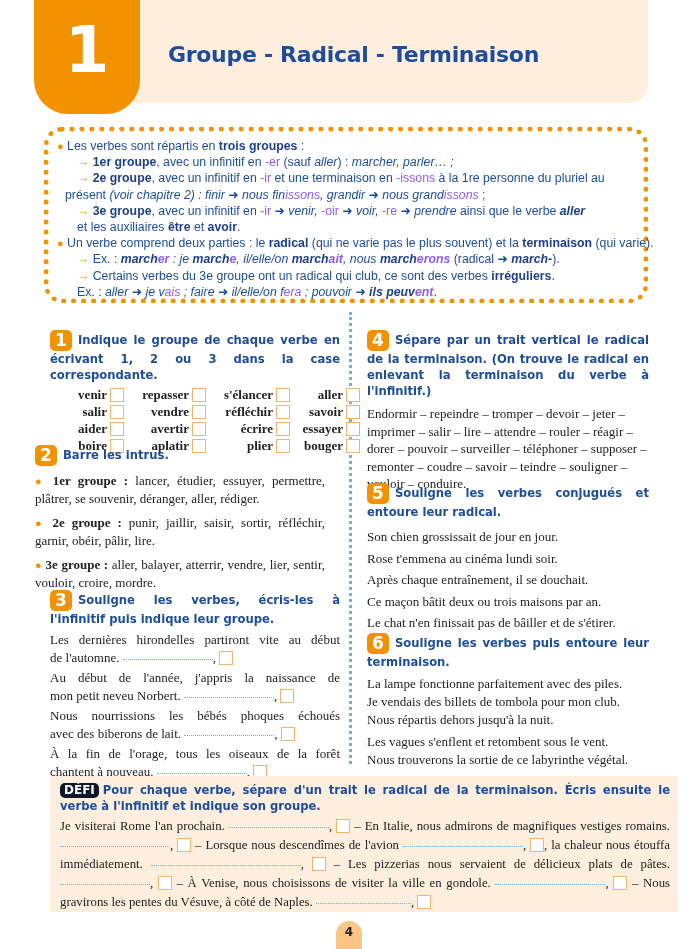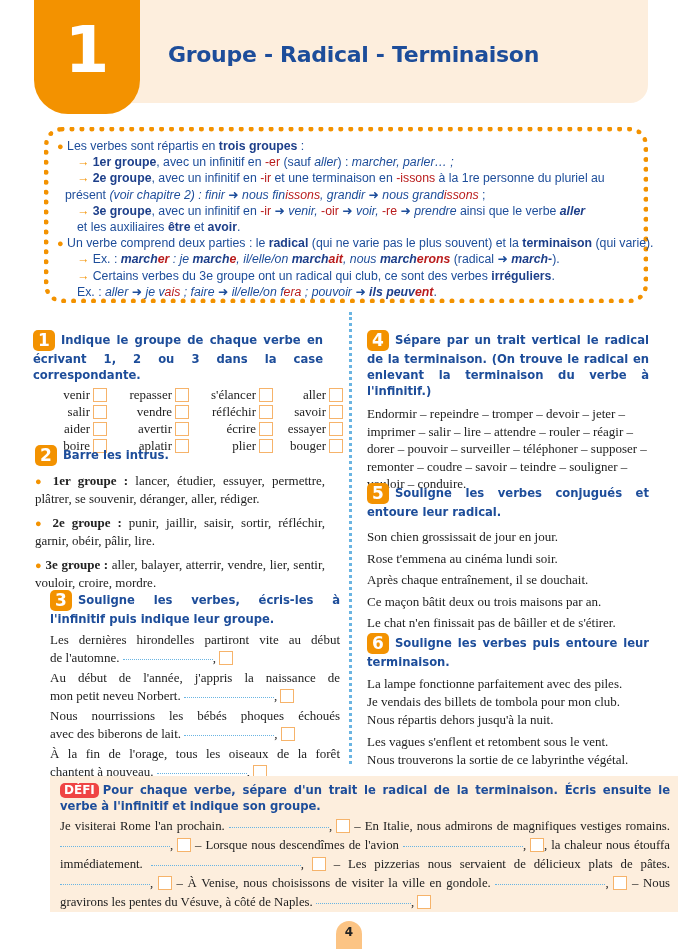--- a/index.html
+++ b/index.html
@@ -7,41 +7,41 @@
   body { position: relative; font-family: "DejaVu Sans", sans-serif; color: #1a1a1a; }
 
   .hdr-bg { position: absolute; left: 120px; top: 0; width: 528px; height: 103px; background: #fdeedd; border-bottom-right-radius: 18px; }
   .chap-tab { position: absolute; left: 34px; top: 0; width: 106px; height: 114px; background: #f39200; border-bottom-left-radius: 34px; border-bottom-right-radius: 34px; color: #fff; font-family: "DejaVu Sans", sans-serif; font-weight: bold; font-size: 64px; text-align: center; line-height: 100px; }
   .chap-title { position: absolute; left: 168px; top: 42px; font-family: "DejaVu Sans", sans-serif; font-weight: bold; font-size: 22px; color: #1d4d9a; letter-spacing: -0.3px; }
 
   .lesson { position: absolute; left: 44px; top: 127px; width: 604px; height: 176px; border: 5px dotted #f39200; border-radius: 18px; padding: 6px 14px 0 8px; font-family: "Liberation Sans", sans-serif; font-size: 12.3px; line-height: 16.2px; color: #1d4d9a; }
   .lesson .ln { white-space: nowrap; }
   .lesson .ind { padding-left: 20px; }
   .lesson b { color: #1d3f8a; }
-  .or { color: #b91c1c; }
+  .or { color: #8b5cf6; }
   .arr { color: #f39200; font-weight: bold; }
   .bullet { color: #f39200; font-size: 11px; }
 
   .vsep { position: absolute; left: 349px; top: 312px; height: 452px; border-left: 3px dotted #69b4e2; }
 
   .ex { position: absolute; font-family: "Liberation Serif", serif; font-size: 13px; color: #222; }
   .ex-title { font-family: "DejaVu Sans", sans-serif; font-weight: bold; font-size: 11.6px; color: #1d4d9a; line-height: 16px; text-align: justify; }
   .num { display: inline-block; background: #f39200; color: #fff; font-family: "DejaVu Sans", sans-serif; font-weight: bold; font-size: 17px; width: 22px; height: 21px; line-height: 21px; text-align: center; border-radius: 5px; margin-right: 6px; vertical-align: -2px; }
   .txt { font-family: "Liberation Serif", serif; font-size: 13px; line-height: 18px; color: #222; }
   .box { display: inline-block; width: 14px; height: 14px; border: 1px solid #f6b36a; vertical-align: -3px; background: #fff; }
   .dots { display: inline-block; border-bottom: 1.5px dotted #69b4e2; vertical-align: 2px; }
 
-  .verbgrid { display: grid; grid-template-columns: 74px 82px 84px 70px; row-gap: 1px; margin-top: 4px; }
+  .verbgrid { display: grid; grid-template-columns: 74px 82px 84px 70px; row-gap: 1px; margin-top: 4px; font-weight: bold; }
   .vcell { text-align: right; font-size: 13px; line-height: 16px; }
   .vcell .box { margin-left: 3px; }
   .grpline { margin-bottom: 6px; }
   .gdot { color: #f39200; font-size: 11px; }
 
   .defi { position: absolute; left: 50px; top: 776px; width: 628px; height: 136px; background: #fdeedd; padding: 6px 8px 0 10px; }
-  .defi-tag { display: inline-block; background: #ef4444; color: #fff; font-family: "DejaVu Sans", sans-serif; font-weight: bold; font-size: 12px; padding: 0 4px; border-radius: 5px; margin-right: 4px; line-height: 15px; }
+  .defi-tag { display: inline-block; background: #0f172a; color: #fff; font-family: "DejaVu Sans", sans-serif; font-weight: bold; font-size: 12px; padding: 0 4px; border-radius: 5px; margin-right: 4px; line-height: 15px; }
   .defi .txt { line-height: 19px; font-size: 12.8px; text-align: justify; }
 
   .pagenum { position: absolute; left: 336px; top: 921px; width: 26px; height: 28px; background: #fcc484; border-top-left-radius: 13px; border-top-right-radius: 13px; text-align: center; font-family: "DejaVu Sans", sans-serif; font-weight: bold; font-size: 12px; line-height: 22px; color: #222; }
 </style>
 </head>
 <body>
 
 <div class="hdr-bg"></div>
 <div class="chap-tab"><span>1</span></div>
 <div class="chap-title">Groupe - Radical - Terminaison</div>
@@ -61,21 +61,21 @@
 
   <div class="ln ind"><span class="arr">→</span> <span>Ex. : </span><b><i>march</i></b><b><i class="or">er</i></b><i> : je </i><b><i>march</i></b><b><i class="or">e</i></b><i>, il/elle/on </i><b><i>march</i></b><b><i class="or">ait</i></b><i>, nous </i><b><i>march</i></b><b><i class="or">erons</i></b><span> (radical </span><span>➜ </span><b><i>march-</i></b><span>).</span></div>
 
   <div class="ln ind"><span class="arr">→</span> <span>Certains verbes du 3e groupe ont un radical qui club, ce sont des verbes </span><b>irréguliers</b><span>.</span></div>
 
   <div class="ln ind"><span>Ex. : </span><i>aller</i> <span>➜</span><i> je v</i><i class="or">ais</i><i> ; </i><i>faire</i> <span>➜</span><i> il/elle/on f</i><i class="or">e</i><i class="or">ra</i><i> ; </i><i>pouvoir</i> <span>➜</span><b><i> ils peuv</i></b><b><i class="or">ent</i></b><span>.</span></div>
 </div>
 
 <div class="vsep"></div>
 
-<div class="ex" style="left:33px; top:330px; width:290px;">
+<div class="ex" style="left:50px; top:330px; width:290px;">
   <div class="ex-title"><span class="num">1</span><span>Indique le groupe de chaque verbe en écrivant 1, 2 ou 3 dans la case correspondante.</span></div>
   <div class="verbgrid">
     <div class="vcell"><span>venir</span><span class="box"></span></div>
     <div class="vcell"><span>repasser</span><span class="box"></span></div>
     <div class="vcell"><span>s'élancer</span><span class="box"></span></div>
     <div class="vcell"><span>aller</span><span class="box"></span></div>
     <div class="vcell"><span>salir</span><span class="box"></span></div>
     <div class="vcell"><span>vendre</span><span class="box"></span></div>
     <div class="vcell"><span>réfléchir</span><span class="box"></span></div>
     <div class="vcell"><span>savoir</span><span class="box"></span></div>

